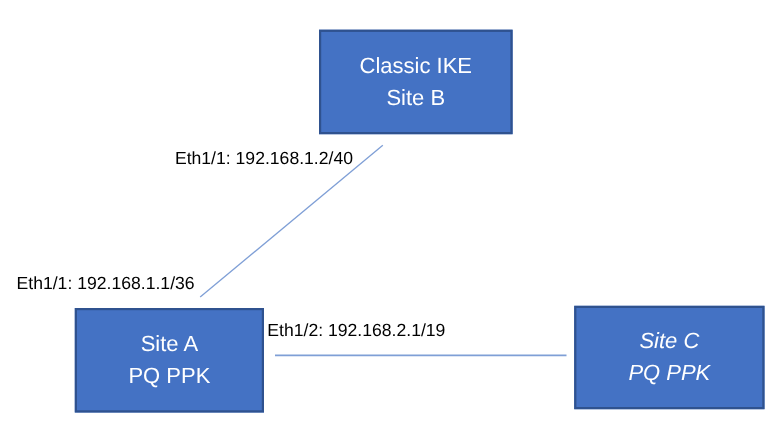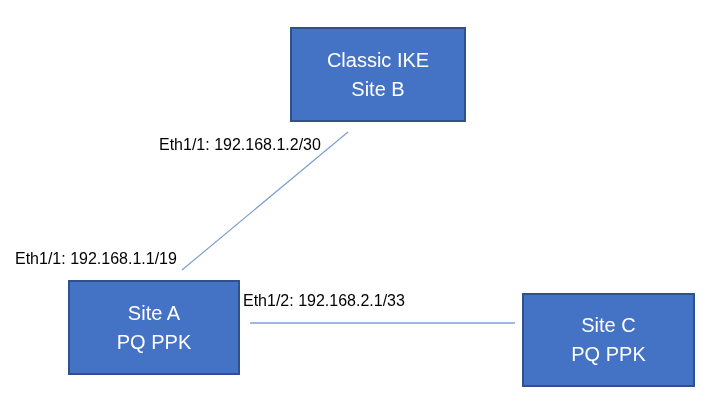--- a/index.html
+++ b/index.html
@@ -31,21 +31,21 @@
     background: var(--node-fill, #4472C4);
     border: 2px solid var(--node-border, #2F528F);
     box-sizing: border-box;
     color: var(--node-text, #ffffff);
     font-size: 20px;
     line-height: 29px;
     text-align: center;
   }
   .node-site-b { left: 290px; top: 27px;  width: 176px; height: 95px; }
   .node-site-a { left: 68px;  top: 280px; width: 172px; height: 95px; }
-  .node-site-c { left: 522px; top: 293px; width: 173px; height: 94px; }
+  .node-site-c { left: 522px; top: 278px; width: 173px; height: 94px; font-style: italic; }
   .iface-label {
     position: absolute;
     color: var(--label-text, #000000);
     font-size: 16px;
     line-height: 19px;
     white-space: nowrap;
   }
   .lbl-site-b-eth  { left: 159px; top: 135px; }
   .lbl-site-a-eth1 { left: 15px;  top: 249px; }
   .lbl-site-a-eth2 { left: 243px; top: 291px; }
@@ -69,20 +69,20 @@
   <div class="node node-site-a">
     <div>Site A</div>
     <div>PQ PPK</div>
   </div>
 
   <div class="node node-site-c">
     <div>Site C</div>
     <div>PQ PPK</div>
   </div>
 
-  <div class="iface-label lbl-site-b-eth">Eth1/1: 192.168.1.2/30</div>
+  <div class="iface-label lbl-site-b-eth">Eth1/1: 192.168.1.2/40</div>
 
-  <div class="iface-label lbl-site-a-eth1">Eth1/1: 192.168.1.1/19</div>
+  <div class="iface-label lbl-site-a-eth1">Eth1/1: 192.168.1.1/36</div>
 
-  <div class="iface-label lbl-site-a-eth2">Eth1/2: 192.168.2.1/33</div>
+  <div class="iface-label lbl-site-a-eth2">Eth1/2: 192.168.2.1/19</div>
 
 
 </div>
 
 </body></html>

